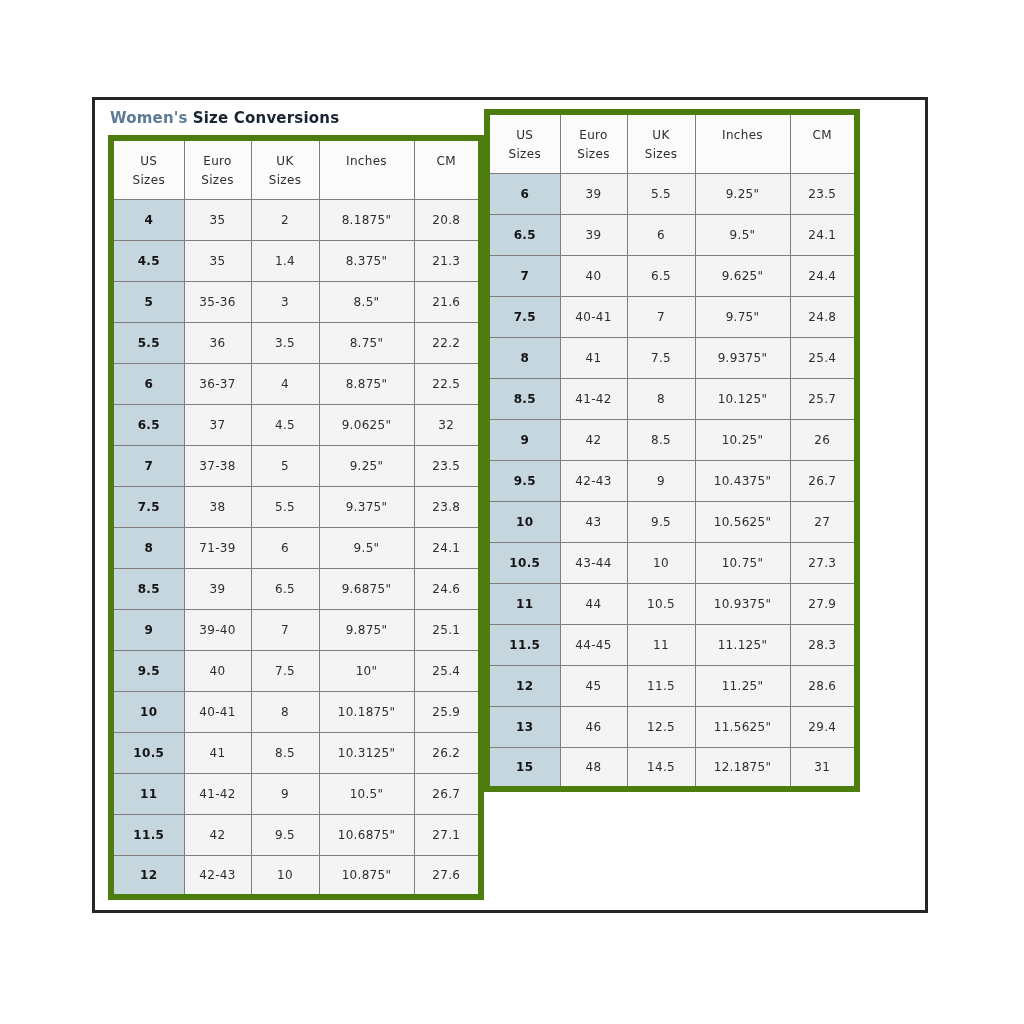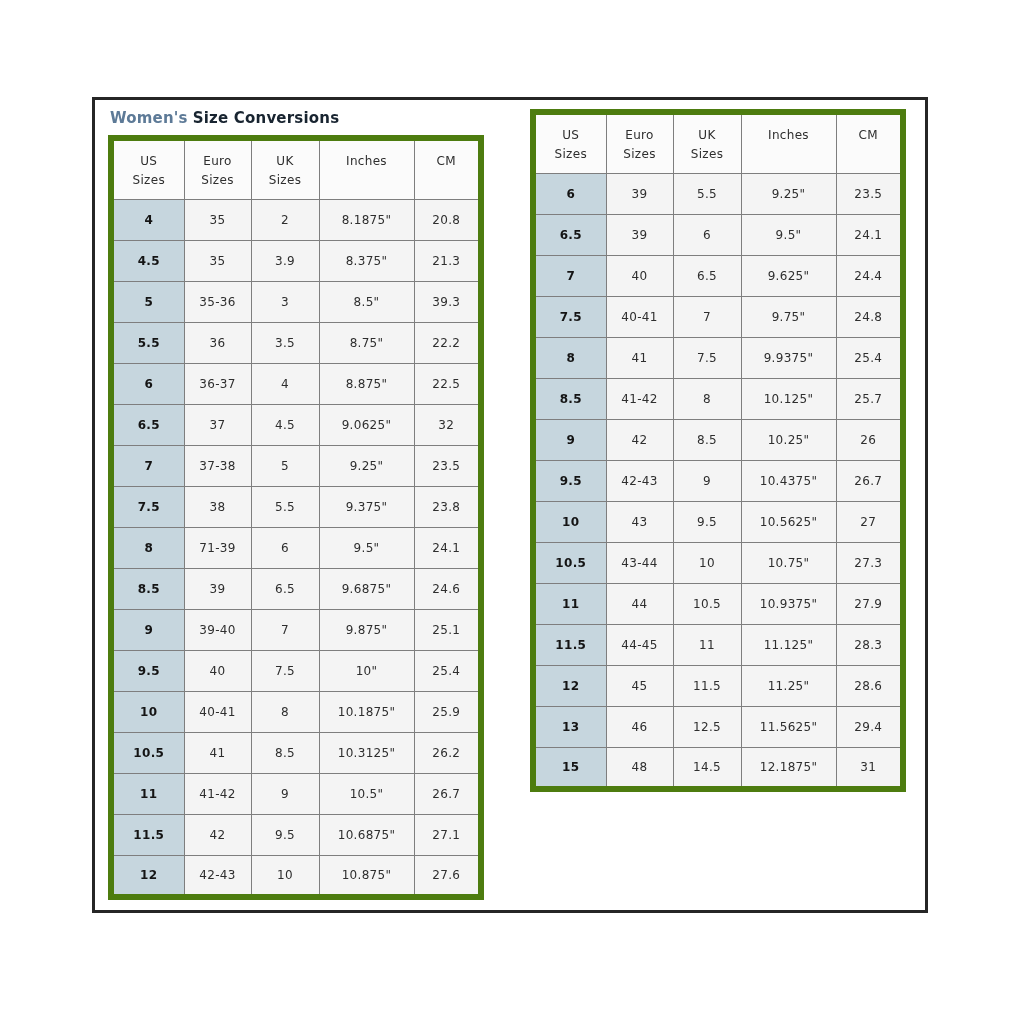--- a/index.html
+++ b/index.html
@@ -11,21 +11,20 @@
   }
   .panel {
     position: absolute;
     left: 92px; top: 97px;
     width: 836px; height: 816px;
     border: 3px solid #262626;
     background: #ffffff;
   }
   .panel-inner {
     display: flex;
-    gap: 46px;
     padding: 9px 0 0 13px;
   }
   .table-block { flex: 0 0 auto; }
   .table-title {
     margin: 0 0 8px 2px;
     font-size: 15px;
     font-weight: bold;
     letter-spacing: 0.2px;
     white-space: nowrap;
   }
@@ -98,30 +97,30 @@
             <tr>
               <td class="us-cell">4</td>
               <td>35</td>
               <td>2</td>
               <td>8.1875"</td>
               <td>20.8</td>
             </tr>
             <tr>
               <td class="us-cell">4.5</td>
               <td>35</td>
-              <td>3.9</td>
+              <td>1.4</td>
               <td>8.375"</td>
               <td>21.3</td>
             </tr>
             <tr>
               <td class="us-cell">5</td>
               <td>35-36</td>
               <td>3</td>
               <td>8.5"</td>
-              <td>39.3</td>
+              <td>21.6</td>
             </tr>
             <tr>
               <td class="us-cell">5.5</td>
               <td>36</td>
               <td>3.5</td>
               <td>8.75"</td>
               <td>22.2</td>
             </tr>
             <tr>
               <td class="us-cell">6</td>

